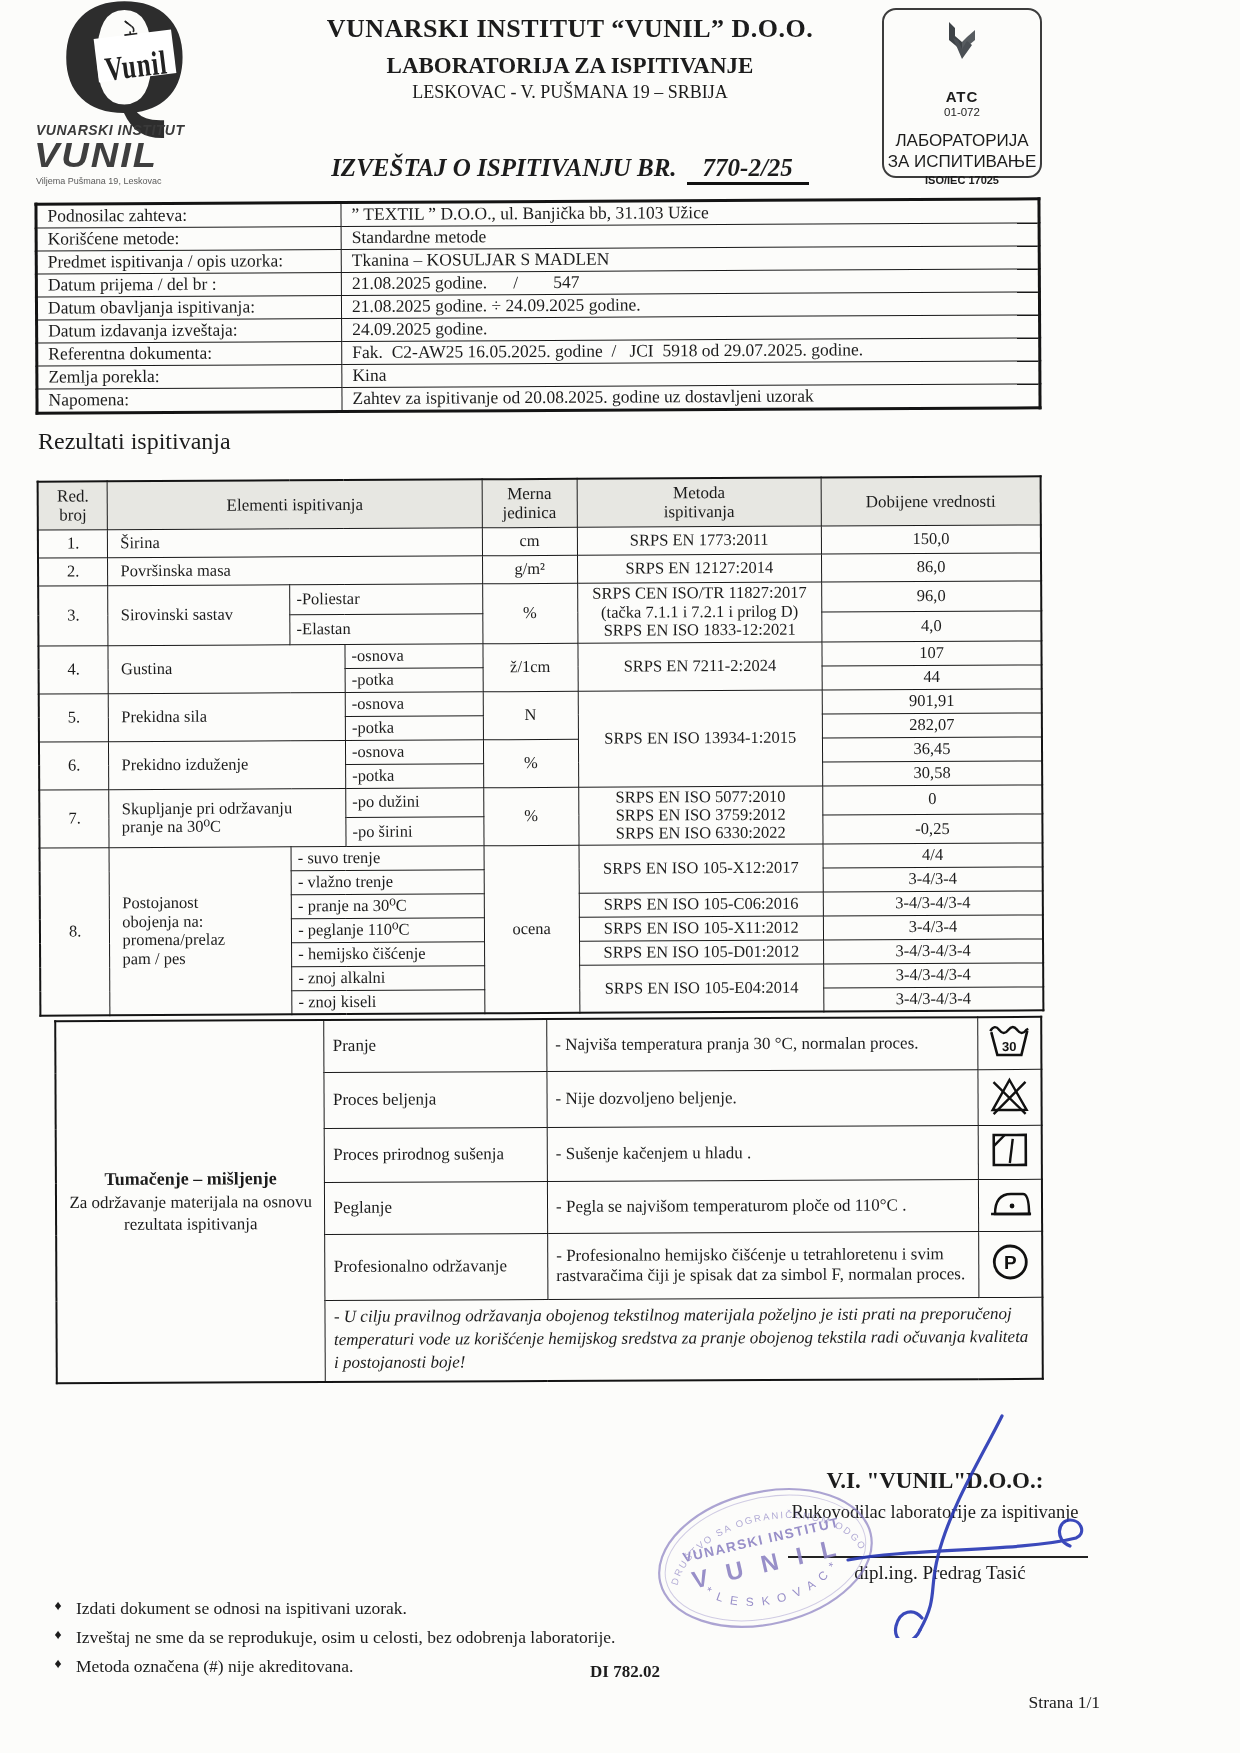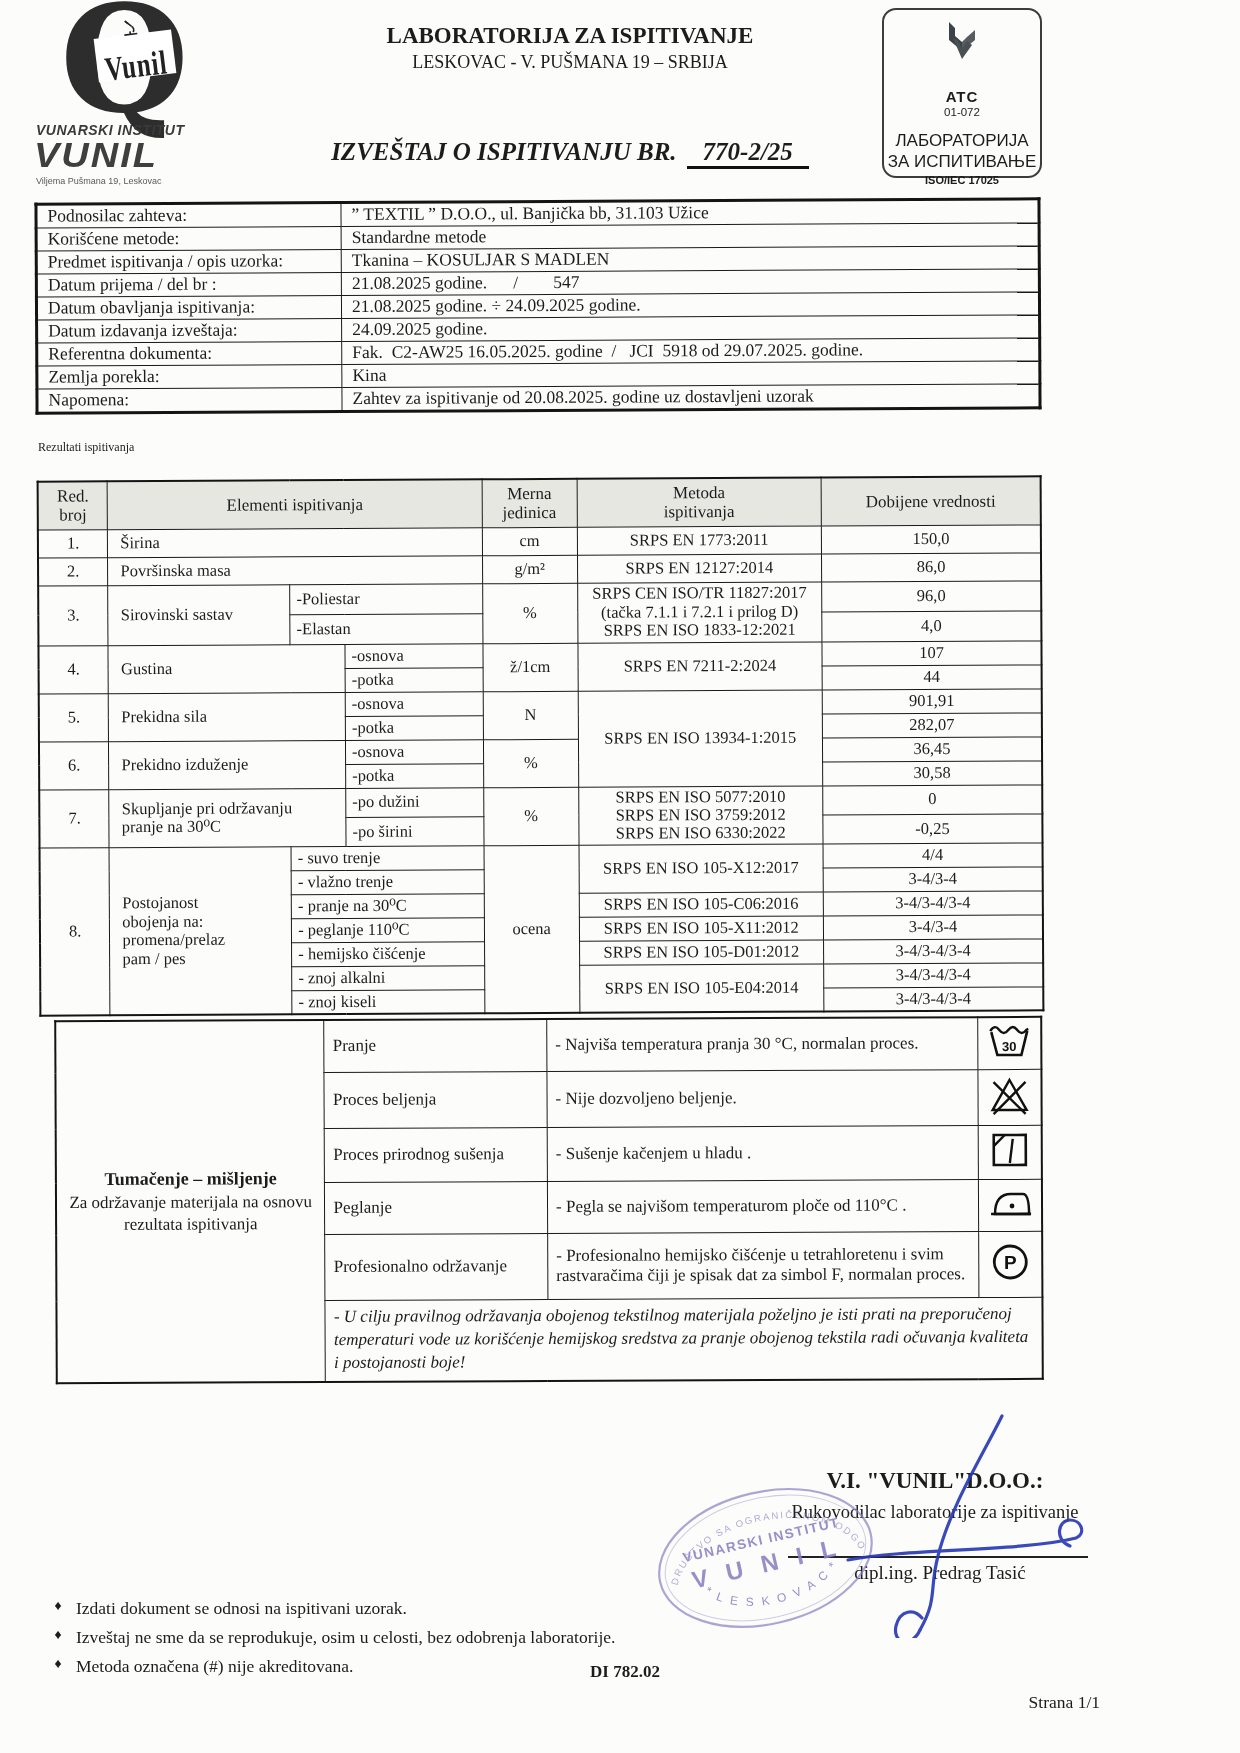--- a/index.html
+++ b/index.html
@@ -16,38 +16,38 @@
   .logo-sub1{position:absolute;left:36px;top:122px;font-family:"Liberation Sans",sans-serif;font-style:italic;font-weight:bold;font-size:14px;letter-spacing:.5px;color:#3a3a3a;}
   .logo-brand{position:absolute;left:34px;top:134px;font-family:"Liberation Sans",sans-serif;font-style:italic;font-weight:bold;font-size:38px;letter-spacing:2px;color:#3f3f3f;transform:scaleY(.92);}
   .logo-sub2{position:absolute;left:36px;top:176px;font-family:"Liberation Sans",sans-serif;font-size:9px;color:#5a5a5a;}
 
   .hdr-center{position:absolute;left:260px;top:14px;width:620px;text-align:center;}
   .hdr-name{font-size:26px;font-weight:bold;letter-spacing:.5px;}
   .hdr-lab{font-size:23px;font-weight:bold;margin-top:9px;}
   .hdr-addr{font-size:18px;margin-top:3px;}
   .hdr-tel{font-size:18px;margin-top:2px;}
   .report-title{position:absolute;left:250px;top:138px;width:640px;text-align:center;font-size:25px;font-weight:bold;font-style:italic;}
-  .report-no{display:inline-block;border-bottom:3px solid #111;padding:0 16px 0;margin-left:10px;}
+  .report-no{display:inline-block;border-bottom:3px solid #111;padding:0 16px 0;margin-left:10px;margin-top:16px;}
 
   .atc-box{position:absolute;left:882px;top:8px;width:156px;height:166px;border:2px solid #3c3c3c;border-radius:14px;
            text-align:center;font-family:"Liberation Sans","DejaVu Sans",sans-serif;}
   .atc-mark{margin-top:8px;}
   .atc-name{font-size:15px;font-weight:bold;letter-spacing:1px;margin-top:18px;}
   .atc-num{font-size:11.5px;margin-top:1px;}
   .atc-l1{font-size:17px;margin-top:12px;line-height:1.25;}
   .atc-iso{font-size:11px;font-weight:bold;margin-top:1px;}
 
   
   .info-table{position:absolute;left:35px;top:200px;width:1006px;border-collapse:collapse;transform:rotate(-.3deg);}
   .info-table{border:3px solid #141414;}
   .info-table td{border:1.6px solid #1a1a1a;font-size:17.5px;padding:0 8px 1px 10px;height:21px;white-space:pre-wrap;}
   .info-table td.lbl{width:285px;}
 
   
-  .res-heading{position:absolute;left:38px;top:440px;font-size:12px;}
+  .res-heading{position:absolute;left:38px;top:428px;font-size:24px;}
   .res-table{position:absolute;left:38px;top:478px;width:1005px;border-collapse:collapse;transform:rotate(-.3deg);border:2.5px solid #141414;}
   .res-table td,.res-table th{border:1.5px solid #1a1a1a;font-size:16.5px;font-weight:normal;line-height:1.12;padding:1px 6px;}
   .res-table th{background:#e7e7e2;white-space:pre-line;font-size:17px;}
   .res-table .c{text-align:center;}
   .res-table .ml{white-space:pre-line;text-align:center;}
   .res-table .el{padding-left:12px;}
   .res-table .elm{padding-left:12px;white-space:pre-line;}
   tr.h48{height:48px;} tr.h28{height:28px;} tr.h30{height:30px;} tr.h24{height:24px;} tr.h28b{height:28px;}
 
   
@@ -97,20 +97,21 @@
         </g>
       </svg>
       <span class="vunil-word">Vunil</span>
     </div>
   </div>
   <div class="logo-sub1">VUNARSKI INSTITUT</div>
   <div class="logo-brand">VUNIL</div>
   <div class="logo-sub2">Viljema Pušmana 19, Leskovac</div>
 
   <div class="hdr-center">
+    <div class="hdr-name">VUNARSKI INSTITUT “VUNIL” D.O.O.</div>
     <div class="hdr-lab">LABORATORIJA ZA ISPITIVANJE</div>
     <div class="hdr-addr">LESKOVAC - V. PUŠMANA 19 – SRBIJA</div>
   </div>
   <div class="report-title">
     <span>IZVEŠTAJ O ISPITIVANJU BR.</span><span class="report-no">770-2/25</span>
   </div>
 
   <div class="atc-box">
     <div class="atc-mark">
       <svg width="46" height="48" viewBox="0 0 46 48">

